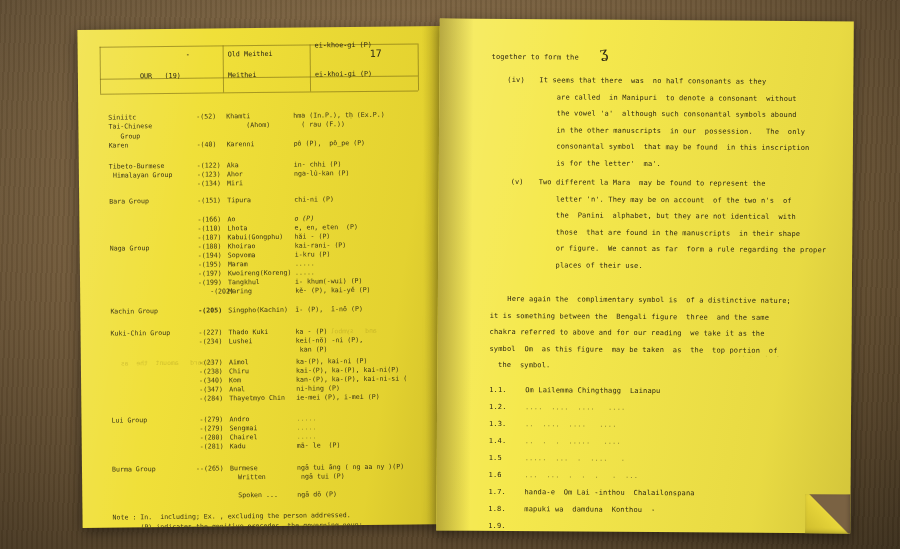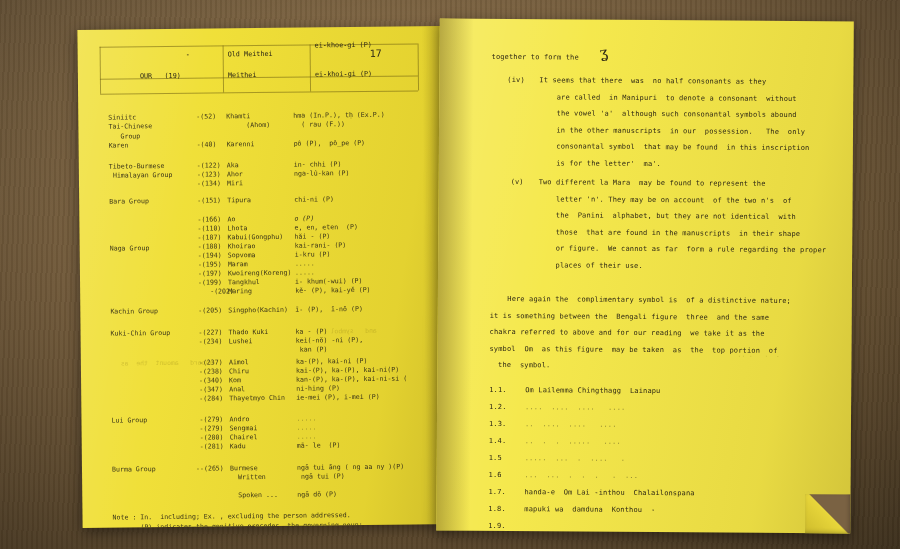--- a/index.html
+++ b/index.html
@@ -192,21 +192,21 @@
       <div class="tw" style="left:148px;top:241px;">Kwoireng(Koreng)</div>
       <div class="tw faint" style="left:215px;top:241px;">.....</div>
       <div class="tw" style="left:118px;top:250px;">-(199)</div>
       <div class="tw" style="left:148px;top:250px;">Tangkhul</div>
       <div class="tw" style="left:215px;top:250px;">i- khum(-wui) (P)</div>
       <div class="tw" style="left:118px;top:259px;margin-left:12px;">-(202)</div>
       <div class="tw" style="left:148px;top:259px;">Maring</div>
       <div class="tw" style="left:215px;top:259px;">kě- (P), kai-yě (P)</div>
 
       <div class="tw" style="left:30px;top:278px;">Kachin Group</div>
-      <div class="tw" style="left:118px;top:278px;">-(205)</div>
+      <div class="tw" style="left:118px;top:278px;font-weight:bold;">-(205)</div>
       <div class="tw" style="left:148px;top:278px;">Singpho(Kachin)</div>
       <div class="tw" style="left:215px;top:278px;">ī- (P),  ī-nŏ (P)</div>
 
       <div class="tw" style="left:30px;top:300px;">Kuki-Chin Group</div>
       <div class="tw" style="left:118px;top:300px;">-(227)</div>
       <div class="tw" style="left:148px;top:300px;">Thado Kuki</div>
       <div class="tw" style="left:215px;top:300px;">ka - (P)</div>
       <div class="tw" style="left:118px;top:309px;">-(234)</div>
       <div class="tw" style="left:148px;top:309px;">Lushei</div>
       <div class="tw" style="left:215px;top:309px;">kei(-nŏ) -ni (P),

